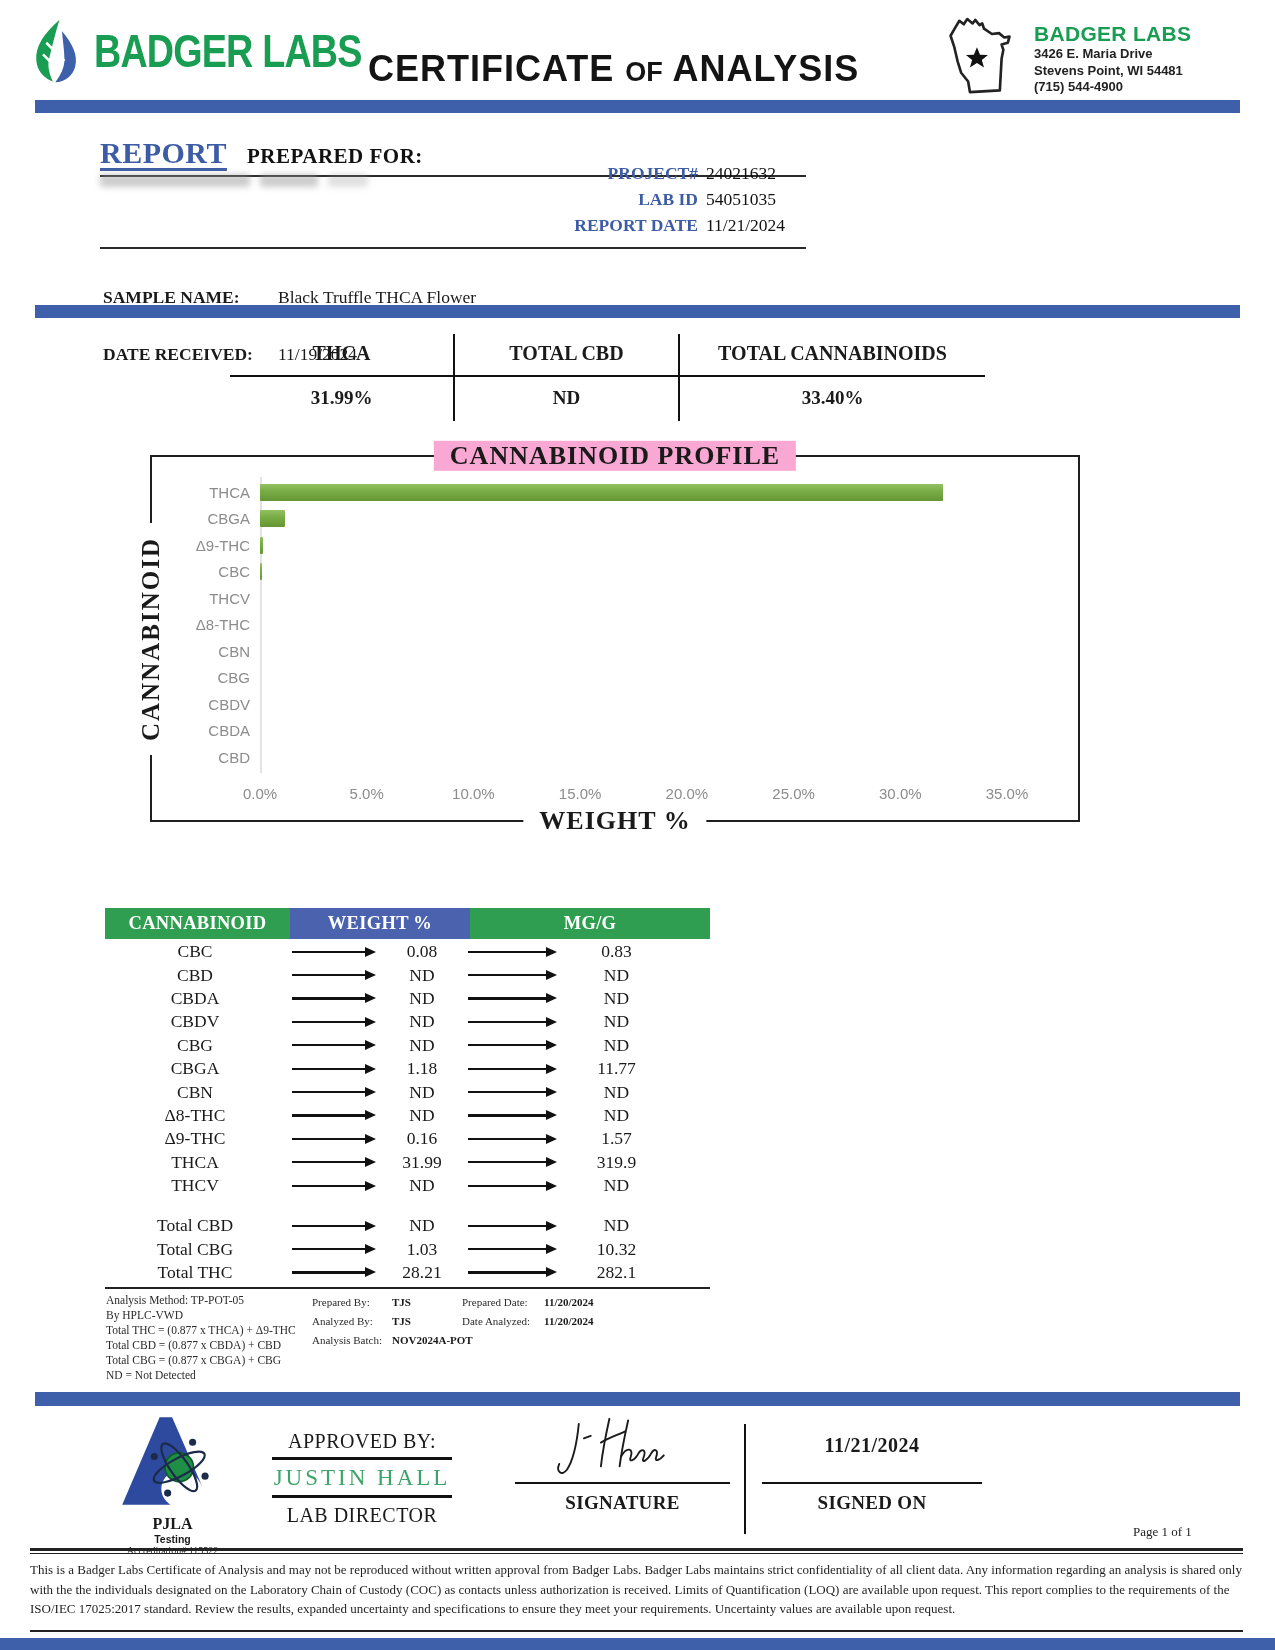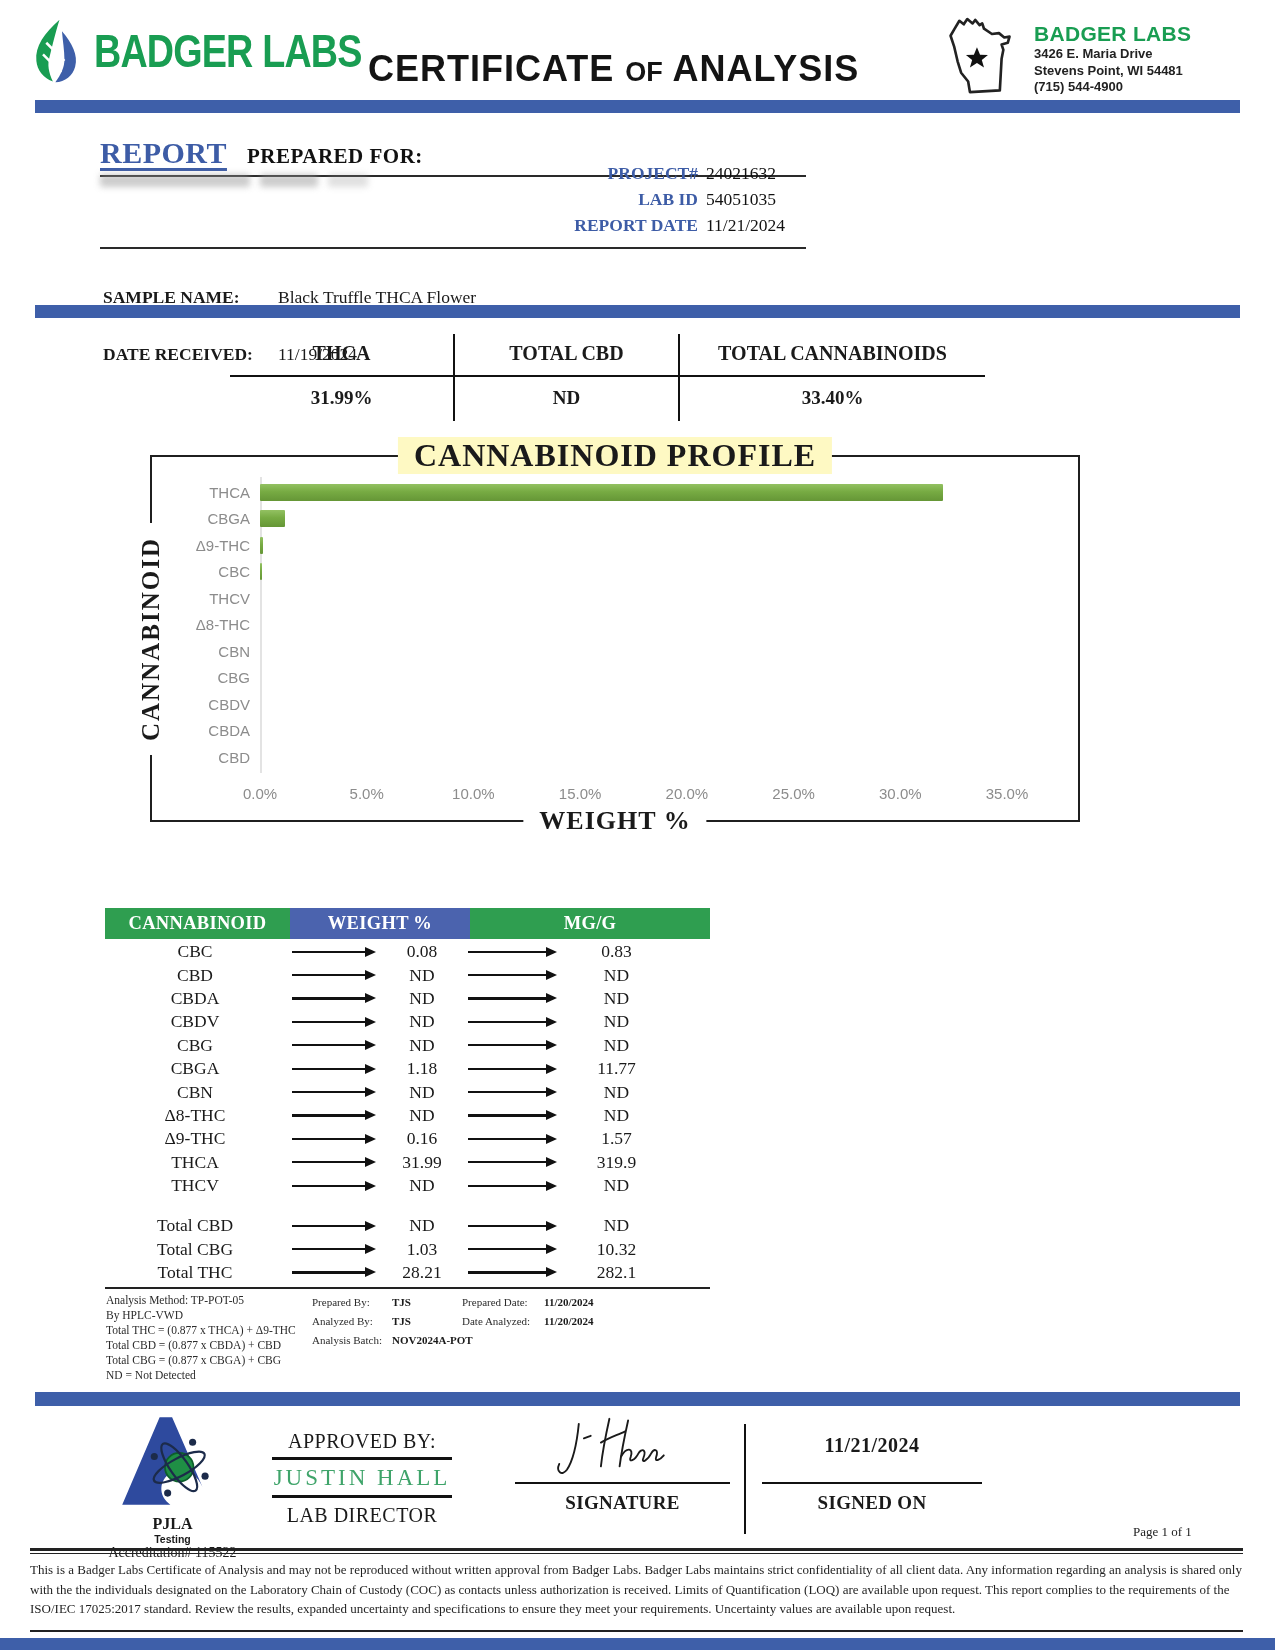--- a/index.html
+++ b/index.html
@@ -47,22 +47,22 @@
   .s-label { font-weight:bold; width:175px; }
 
   
   #summary { left:230px; top:334px; width:755px; display:grid; grid-template-columns:225px 225px 305px; }
   .sum-label { text-align:center; font-weight:bold; font-size:20px; padding:8px 0 10px; border-bottom:2.5px solid #111; }
   .sum-value { text-align:center; font-weight:bold; font-size:19px; padding:10px 0 12px; }
   .col-r { border-right:2px solid #111; }
 
   
   #chart-box { left:150px; top:455px; width:930px; height:367px; border:2.5px solid #1f1f1f; }
-  #chart-title { position:absolute; left:50%; top:0; transform:translate(-50%,-54%); background:#fef9c3;
-    padding:0 16px; font-size:32px; font-weight:bold; letter-spacing:1px; white-space:nowrap; }
+  #chart-title { position:absolute; left:50%; top:0; transform:translate(-50%,-54%); background:#f9a8d4;
+    padding:0 16px; font-size:26px; font-weight:bold; letter-spacing:1px; white-space:nowrap; }
   #chart-ylabel { position:absolute; left:0; top:50%;
     writing-mode:vertical-rl; transform:translate(-53%,-50%) rotate(180deg);
     background:#fff; padding:14px 1px; font-size:25px; font-weight:bold; letter-spacing:2px; }
   #chart-xlabel { position:absolute; left:50%; bottom:0; transform:translate(-50%,54%); background:#fff;
     padding:0 16px; font-size:26px; font-weight:bold; letter-spacing:1px; white-space:nowrap; }
   #chart-axis { position:absolute; left:108px; top:20px; width:2px; height:296px; background:#e3e3e3; }
   #chart-rows { position:absolute; left:0; top:22px; width:100%; }
   .c-row { height:26.5px; display:flex; align-items:center; }
   .c-label { width:108px; text-align:right; padding-right:10px;
     font-family:"Liberation Sans",sans-serif; font-size:15px; color:#8c8c8c; }
@@ -94,21 +94,21 @@
   #method-notes { left:106px; top:1293px; width:275px; font-size:11.5px; line-height:15px; color:#2b2b2b; }
   #prep-grid { left:312px; top:1296px; display:grid; grid-template-columns:74px 64px 76px 90px;
     column-gap:6px; row-gap:7px; font-size:11px; }
   .p-label { color:#2b2b2b; white-space:nowrap; }
   .p-value { font-weight:bold; white-space:nowrap; }
 
   
   #pjla { left:100px; top:1412px; width:145px; text-align:center; }
   .pjla-name { font-weight:bold; font-size:16px; margin-top:1px; }
   .pjla-line1 { font-family:"Liberation Sans",sans-serif; font-weight:bold; font-size:10.5px; }
-  .pjla-line2 { font-size:14px; }
+  .pjla-line2 { font-size:10px; }
   #approved-block { left:272px; top:1430px; width:180px; text-align:center; }
   .ap-label { font-size:20px; letter-spacing:.5px; padding-bottom:4px; border-bottom:3.5px solid #111; }
   .ap-name { color:#3fa46a; font-size:23px; letter-spacing:3px; padding:5px 0 4px;
     border-bottom:3.5px solid #111; white-space:nowrap; }
   .ap-title { font-size:20px; padding-top:6px; letter-spacing:.5px; }
   #sig-block { left:515px; top:1410px; width:215px; text-align:center; }
   .sig-area { height:70px; display:flex; align-items:flex-end; justify-content:center; }
   .sig-rule { border-top:2.5px solid #111; margin-top:2px; }
   .sig-label { font-weight:bold; font-size:19px; padding-top:8px; letter-spacing:.3px; }
   #sign-divider { left:744px; top:1424px; height:110px; border-left:2.5px solid #111; }

